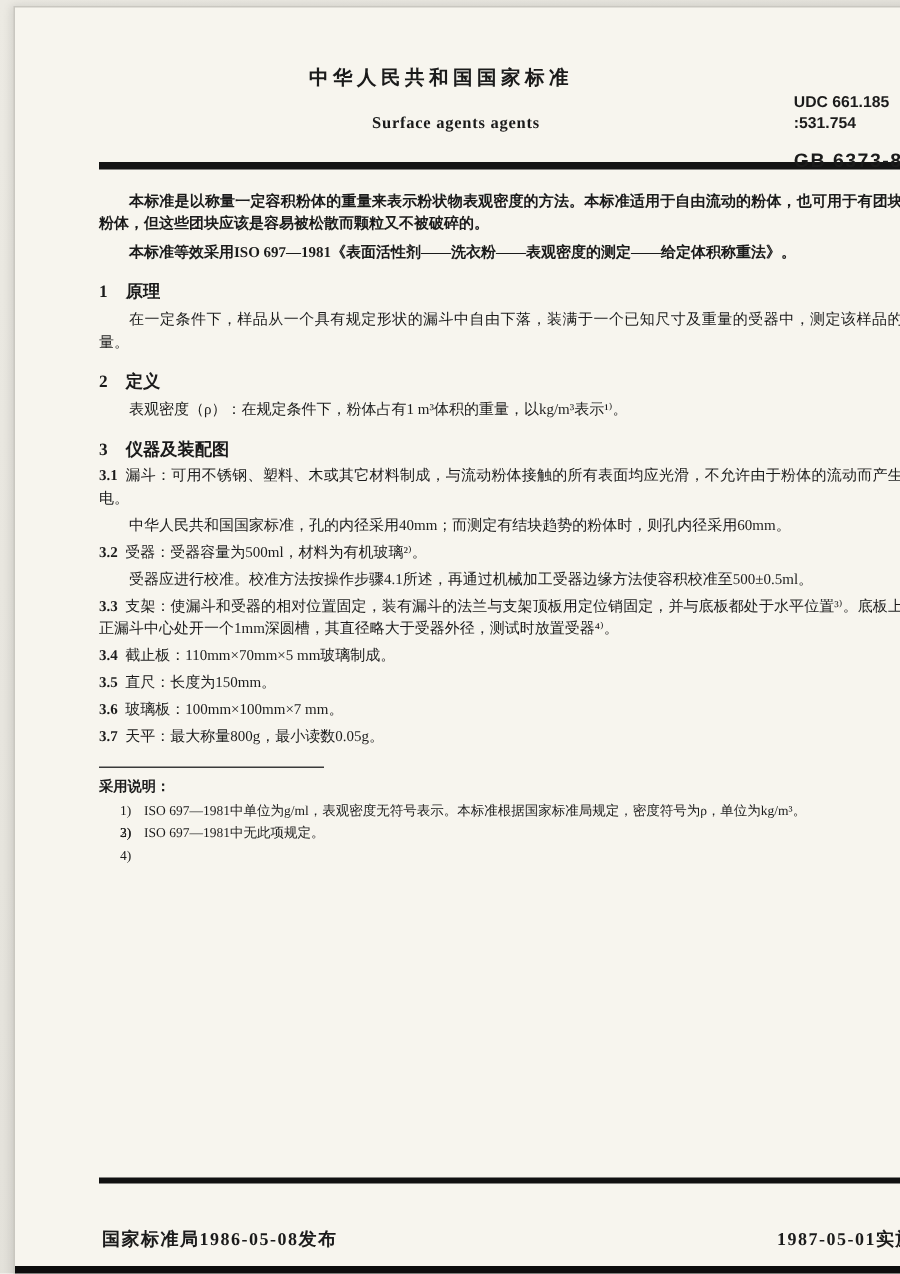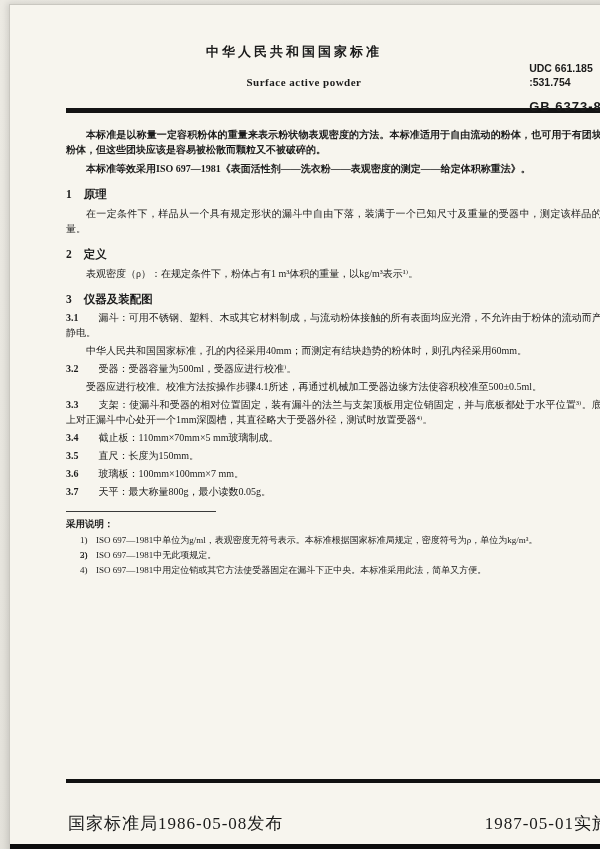--- a/index.html
+++ b/index.html
@@ -25,47 +25,47 @@
   .title-en{margin-top:12px;text-align:center;padding-right:70px;font-size:11px;font-weight:bold;line-height:1.45;letter-spacing:.5px;}
   .rule-thick{height:5px;background:#141414;margin-top:17px;}
   .intro{margin-top:10px;}
   p{margin:0;}
   .para{font-size:10px;line-height:1.5;text-align:justify;text-indent:2em;margin-top:4px;}
   .intro .para{font-weight:bold;}
   .sec-head{margin-top:11px;font-size:11.5px;font-weight:bold;}
   .sec-num{margin-right:12px;}
   .sec-body{margin-top:4px;}
   .item{font-size:10px;line-height:1.5;text-align:justify;margin-top:3px;}
-  .item .inum{font-weight:bold;margin-right:20px;}
+  .item .inum{font-weight:bold;margin-right:5px;}
   .inum:empty{display:none;}
   .item.cont{text-indent:2em;}
   .notes{margin-top:12px;}
   .notes-rule{width:150px;border-top:1px solid #3a3a3a;margin-bottom:6px;}
   .notes-title{font-size:9.5px;font-weight:bold;margin-bottom:3px;}
   .note{font-size:9px;line-height:1.45;position:relative;padding-left:30px;margin-top:2px;text-align:justify;}
   .note .nnum{position:absolute;left:14px;top:0;}
   .footer{margin-top:auto;border-top:4px solid #111;display:flex;justify-content:space-between;align-items:center;padding:5px 2px 3px 2px;}
-  .footer span{font-size:17px;font-weight:normal;letter-spacing:1px;margin-top:24px;}
+  .footer span{font-size:12px;font-weight:bold;letter-spacing:1px;margin-top:24px;}
 </style>
 </head>
 <body>
 
 <div class="page">
 
   <div class="hdr">
     <div class="org">中华人民共和国国家标准</div>
     <div class="udc">
       <div class="udc-no">UDC 661.185</div>
       <div class="udc-no">:531.754</div>
       <div class="gb-no">GB 6373-86</div>
     </div>
     <div class="title-zh">
     </div>
     <div class="title-en">
-      <div>Surface active powder</div>
+      <div>Surface agents agents</div>
     </div>
   </div>
 
   <div class="rule-thick"></div>
 
   <div class="intro">
     <p class="para">本标准是以称量一定容积粉体的重量来表示粉状物表观密度的方法。本标准适用于自由流动的粉体，也可用于有团块的粉体，但这些团块应该是容易被松散而颗粒又不被破碎的。</p>
     <p class="para">本标准等效采用ISO 697—1981《表面活性剂——洗衣粉——表观密度的测定——给定体积称重法》。</p>
   </div>
 
@@ -77,36 +77,36 @@
   <div>
     <p class="sec-head"><span class="sec-num">2</span><span>定义</span></p>
     <p class="para sec-body">表观密度（ρ）：在规定条件下，粉体占有1 m³体积的重量，以kg/m³表示¹⁾。</p>
   </div>
 
   <div>
     <p class="sec-head"><span class="sec-num">3</span><span>仪器及装配图</span></p>
 
     <p class="item"><span class="inum">3.1</span><span>漏斗：可用不锈钢、塑料、木或其它材料制成，与流动粉体接触的所有表面均应光滑，不允许由于粉体的流动而产生静电。</span></p>
     <p class="item cont"><span>中华人民共和国国家标准，孔的内径采用40mm；而测定有结块趋势的粉体时，则孔内径采用60mm。</span></p>
-    <p class="item"><span class="inum">3.2</span><span>受器：受器容量为500ml，受器应进行校准⁾。</span></p>
+    <p class="item"><span class="inum">3.2</span><span>受器：受器容量为500ml，材料为有机玻璃²⁾。</span></p>
     <p class="item cont"><span>受器应进行校准。校准方法按操作步骤4.1所述，再通过机械加工受器边缘方法使容积校准至500±0.5ml。</span></p>
     <p class="item"><span class="inum">3.3</span><span>支架：使漏斗和受器的相对位置固定，装有漏斗的法兰与支架顶板用定位销固定，并与底板都处于水平位置³⁾。底板上对正漏斗中心处开一个1mm深圆槽，其直径略大于受器外径，测试时放置受器⁴⁾。</span></p>
     <p class="item"><span class="inum">3.4</span><span>截止板：110mm×70mm×5 mm玻璃制成。</span></p>
     <p class="item"><span class="inum">3.5</span><span>直尺：长度为150mm。</span></p>
     <p class="item"><span class="inum">3.6</span><span>玻璃板：100mm×100mm×7 mm。</span></p>
     <p class="item"><span class="inum">3.7</span><span>天平：最大称量800g，最小读数0.05g。</span></p>
   </div>
 
   <div class="notes">
     <div class="notes-rule"></div>
     <div class="notes-title">采用说明：</div>
     <p class="note"><span class="nnum">1)</span><span>ISO 697—1981中单位为g/ml，表观密度无符号表示。本标准根据国家标准局规定，密度符号为ρ，单位为kg/m³。</span></p>
     <p class="note"><span class="nnum">2)</span></p>
     <p class="note"><span class="nnum">3)</span><span>ISO 697—1981中无此项规定。</span></p>
-    <p class="note"><span class="nnum">4)</span><span>ISO 697—1981中用定位销或其它方法使受器固定在漏斗下正中央。本标准采用此法，简单又方便。</span></p>
+    <p class="note"><span class="nnum">4)</span></p>
   </div>
 
   <div class="footer">
     <span>国家标准局1986-05-08发布</span>
     <span>1987-05-01实施</span>
   </div>
 
 </div>
 
 </body></html>

